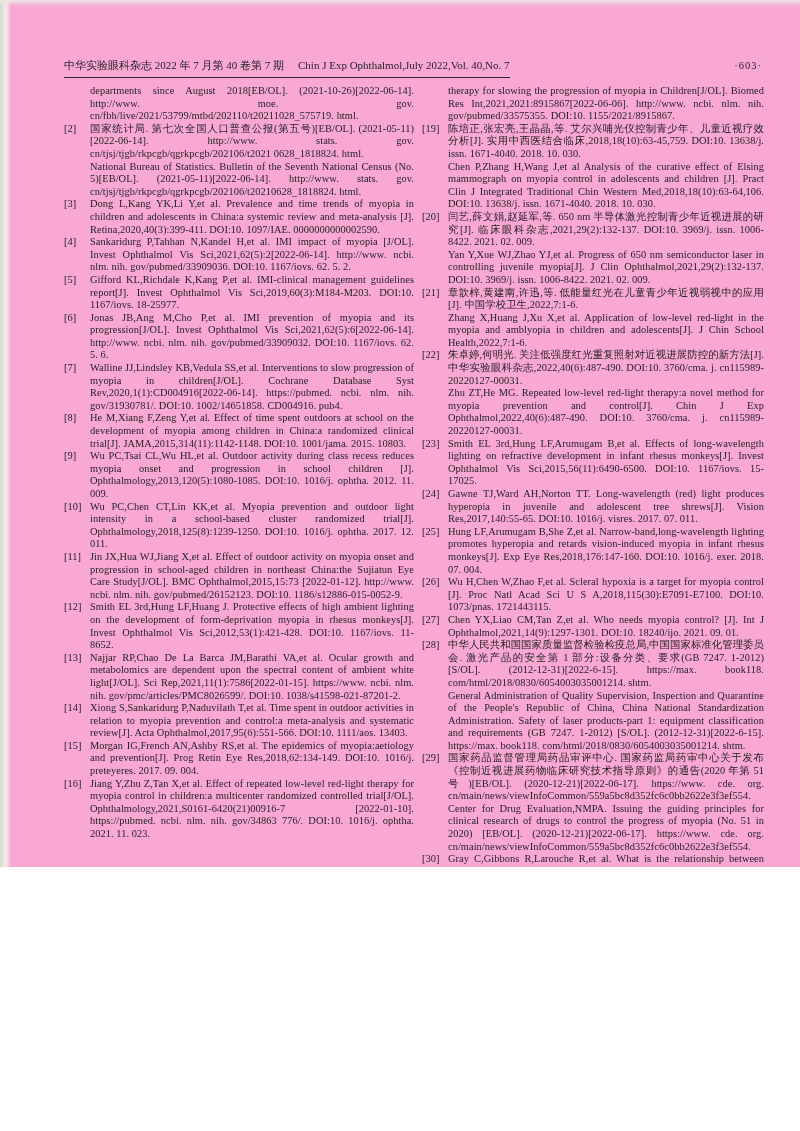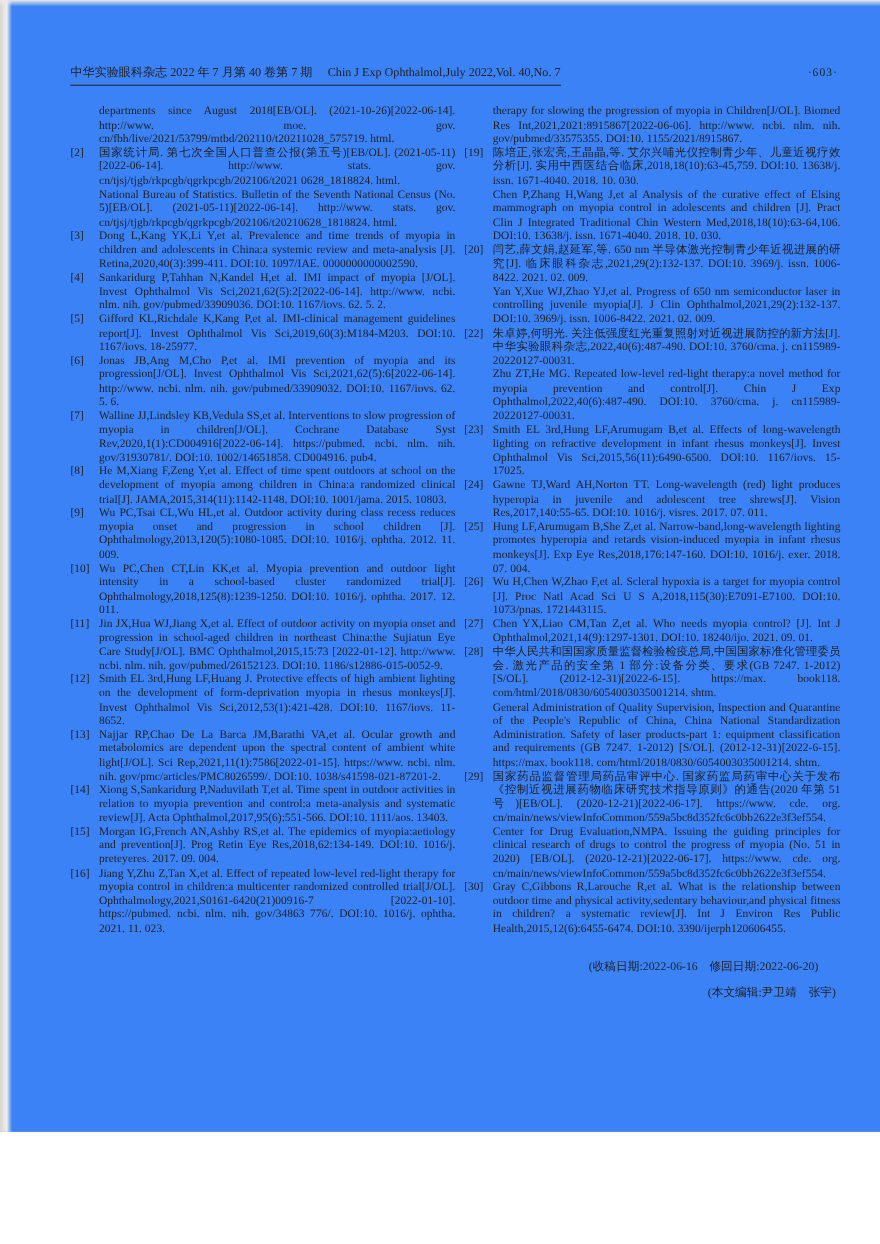--- a/index.html
+++ b/index.html
@@ -1,19 +1,19 @@
 <!DOCTYPE html>
 <html><head>
 <meta charset="utf-8">
 <style>
   html,body{margin:0;padding:0;}
   .page{
     position:relative;
-    width:800px;height:1029px;
-    background:#3b82f6;
+    width:800px;height:867px;
+    background:#f9a8d4;
     font-family:"Liberation Serif","DejaVu Serif",serif;
     color:#1f1f1f;
     overflow:hidden;
   }
   .scan-edge-left{
     position:absolute;left:0;top:0;bottom:0;width:11px;
     background:linear-gradient(to right,#d7d5d1,#efeeea 55%,rgba(255,255,255,0));
   }
   .scan-edge-top{
     position:absolute;left:0;top:0;right:0;height:6px;
@@ -24,21 +24,21 @@
     display:flex;justify-content:space-between;align-items:baseline;
     font-size:11px;white-space:nowrap;
   }
   .header-rule{
     border-bottom:1.2px solid #2a2a2a;
     padding-bottom:4px;
   }
   .header-cn{margin-right:14px;}
   .page-num{font-size:10.5px;letter-spacing:1px;}
   .columns{
-    position:absolute;left:64px;top:96px;width:700px;
+    position:absolute;left:64px;top:85px;width:700px;
     display:flex;gap:8px;
   }
   .col{
     font-size:10.4px;line-height:12.6px;
     text-align:justify;
     letter-spacing:0.05px;
   }
   .col-left{width:350px;}
   .col-right{width:342px;font-family:Liberation Serif, serif;}
   .ref{position:relative;padding-left:26px;}
@@ -139,20 +139,25 @@
             <span class="ref-num">[19]</span>
             <p>陈培正,张宏亮,王晶晶,等. 艾尔兴哺光仪控制青少年、儿童近视疗效分析[J]. 实用中西医结合临床,2018,18(10):63-45,759. DOI:10. 13638/j. issn. 1671-4040. 2018. 10. 030.</p>
             <p>Chen P,Zhang H,Wang J,et al Analysis of the curative effect of Elsing mammograph on myopia control in adolescents and children [J]. Pract Clin J Integrated Traditional Chin Western Med,2018,18(10):63-64,106. DOI:10. 13638/j. issn. 1671-4040. 2018. 10. 030.</p>
           </div>
           <div class="ref">
             <span class="ref-num">[20]</span>
             <p>闫艺,薛文娟,赵延军,等. 650 nm 半导体激光控制青少年近视进展的研究[J]. 临床眼科杂志,2021,29(2):132-137. DOI:10. 3969/j. issn. 1006-8422. 2021. 02. 009.</p>
             <p>Yan Y,Xue WJ,Zhao YJ,et al. Progress of 650 nm semiconductor laser in controlling juvenile myopia[J]. J Clin Ophthalmol,2021,29(2):132-137. DOI:10. 3969/j. issn. 1006-8422. 2021. 02. 009.</p>
           </div>
           <div class="ref">
+            <span class="ref-num">[21]</span>
+            <p>章歆梓,黄建南,许迅,等. 低能量红光在儿童青少年近视弱视中的应用[J]. 中国学校卫生,2022,7:1-6.</p>
+            <p>Zhang X,Huang J,Xu X,et al. Application of low-level red-light in the myopia and amblyopia in children and adolescents[J]. J Chin School Health,2022,7:1-6.</p>
+          </div>
+          <div class="ref">
             <span class="ref-num">[22]</span>
             <p>朱卓婷,何明光. 关注低强度红光重复照射对近视进展防控的新方法[J]. 中华实验眼科杂志,2022,40(6):487-490. DOI:10. 3760/cma. j. cn115989-20220127-00031.</p>
             <p>Zhu ZT,He MG. Repeated low-level red-light therapy:a novel method for myopia prevention and control[J]. Chin J Exp Ophthalmol,2022,40(6):487-490. DOI:10. 3760/cma. j. cn115989-20220127-00031.</p>
           </div>
           <div class="ref">
             <span class="ref-num">[23]</span>
             <p>Smith EL 3rd,Hung LF,Arumugam B,et al. Effects of long-wavelength lighting on refractive development in infant rhesus monkeys[J]. Invest Ophthalmol Vis Sci,2015,56(11):6490-6500. DOI:10. 1167/iovs. 15-17025.</p>
           </div>
           <div class="ref">
             <span class="ref-num">[24]</span>

